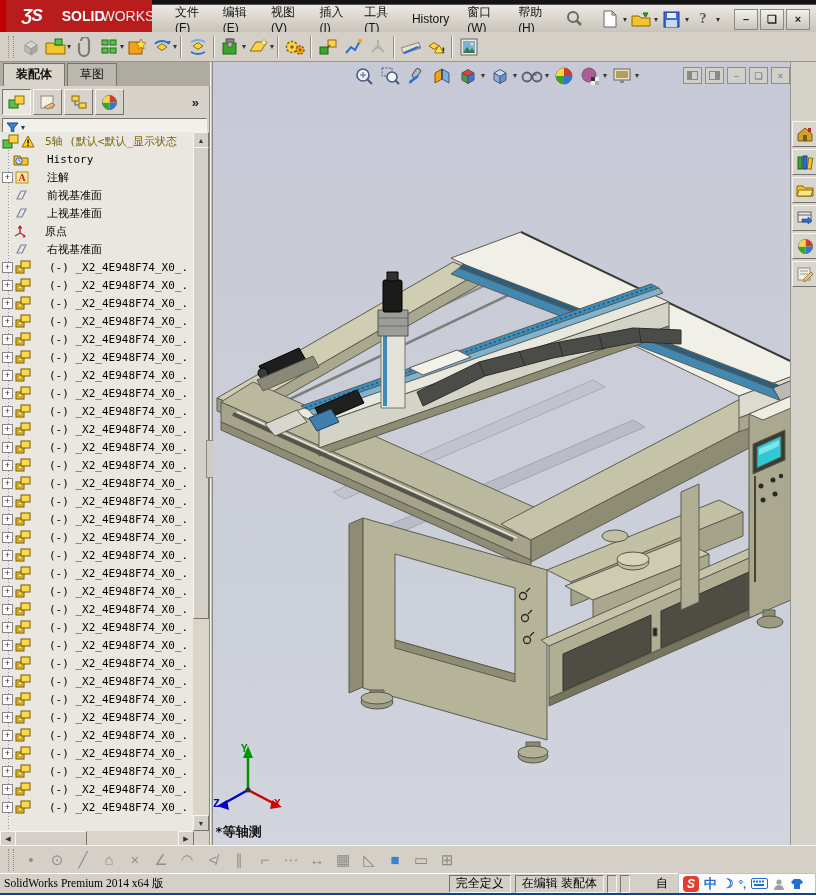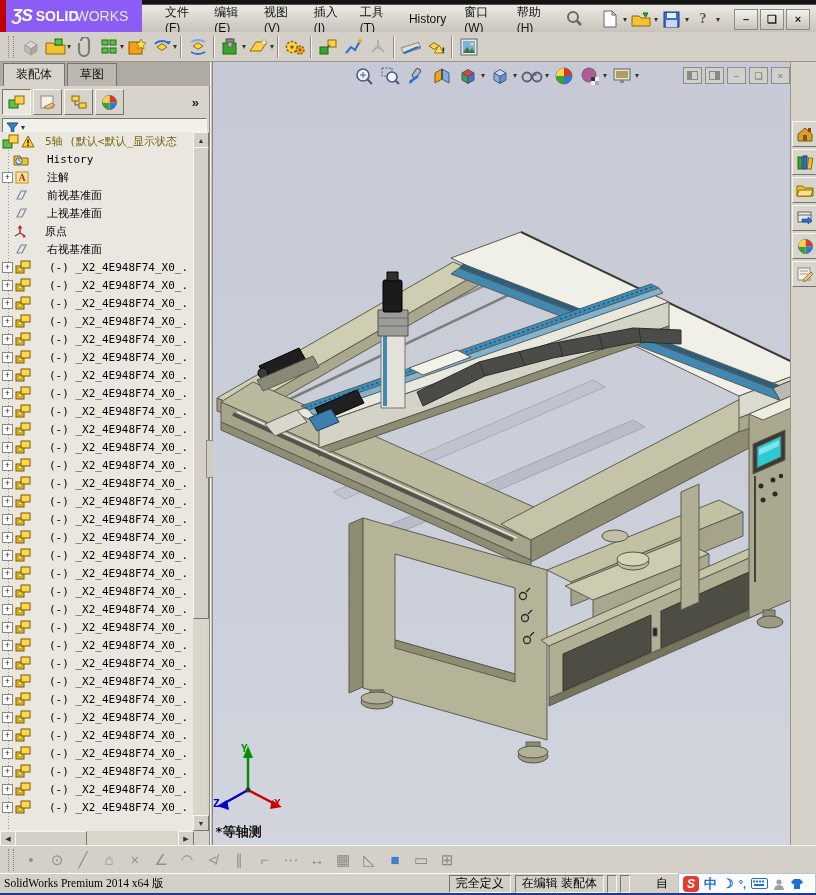--- a/index.html
+++ b/index.html
@@ -6,21 +6,21 @@
   body{width:816px;height:895px;position:relative;overflow:hidden;
        font-family:"Liberation Sans",sans-serif;background:#d4d0c8;
        -webkit-font-smoothing:antialiased;}
   .abs{position:absolute;}
   .bevel-up{border:1px solid;border-color:#f6f5f1 #77766e #77766e #f6f5f1;}
   .bevel-down{border:1px solid;border-color:#77766e #f6f5f1 #f6f5f1 #77766e;}
 
   
   #titlebar{left:0;top:0;width:816px;height:32px;background:#141414;display:flex;}
   #red-edge{width:6px;height:32px;background:#c00000;}
-  #logo-block{width:130px;height:32px;display:flex;align-items:center;gap:4px;padding-left:6px;background:#8b5cf6;}
+  #logo-block{width:130px;height:32px;display:flex;align-items:center;gap:20px;padding-left:16px;background:#b91c1c;}
   .logo-mark{color:#fff;font-style:italic;font-weight:bold;font-size:17px;letter-spacing:-1px;}
   .logo-solid{color:#fff;font-weight:bold;font-size:14px;letter-spacing:0px;}
   .logo-works{color:#e8e8e8;font-weight:normal;font-size:14px;margin-left:-3px;}
   #menu-strip{flex:1;height:28px;margin-top:4px;background:linear-gradient(#ece9e2,#c6c2ba);
       display:flex;align-items:center;padding-left:14px;border-top:1px solid #555;}
   .menu-item{font-size:12px;color:#111;padding:3px 9px;cursor:default;}
   #search-glyph{width:20px;height:20px;margin:0 6px;position:relative;}
   .qat{display:flex;align-items:center;gap:2px;margin-left:8px;}
   .qat-btn{width:24px;height:22px;display:flex;align-items:center;justify-content:center;}
   .drop{font-size:8px;color:#333;margin-left:-1px;}
@@ -33,21 +33,21 @@
   #main-toolbar{left:0;top:32px;width:816px;height:30px;background:#d4d0c8;
       border-bottom:1px solid #9a968e;display:flex;align-items:center;padding-left:4px;box-sizing:border-box;}
   .grip{width:4px;height:22px;border-left:1px dotted #8a8a82;border-right:1px dotted #8a8a82;margin:0 4px;}
   .tb-btn{width:25px;height:25px;display:flex;align-items:center;justify-content:center;}
   .tb-sep{width:1px;height:22px;background:#918d85;border-right:1px solid #f4f3ef;margin:0 3px;}
 
   
   #cmd-tabs{left:0;top:62px;width:212px;height:24px;background:#aeaba3;display:flex;align-items:flex-end;padding-left:3px;box-sizing:border-box;}
   .cmd-tab{height:20px;padding:2px 12px 0 12px;font-size:12px;color:#111;
       border:1px solid #76746c;border-bottom:none;margin-right:2px;}
-  .cmd-tab.active{background:#d8d4cc;font-weight:normal;}
+  .cmd-tab.active{background:#d8d4cc;font-weight:bold;}
   .cmd-tab.inactive{background:#bcb8b0;}
   #left-panel{left:0;top:86px;width:210px;height:759px;background:#d7d3cb;border-right:1px solid #8a8a82;box-sizing:border-box;}
   #pane-header{height:28px;display:flex;align-items:center;padding:2px 2px;gap:2px;}
   .pane-tab{width:27px;height:24px;display:flex;align-items:center;justify-content:center;background:#d7d3cb;}
   .pane-tab.active{background:#e9e6df;}
   #pane-overflow{margin-left:auto;margin-right:8px;font-size:13px;color:#222;font-weight:bold;}
   #filter-row{height:17px;margin:0 2px;background:#f2f0ea;display:flex;align-items:center;padding-left:3px;gap:2px;}
   #tree{position:absolute;left:0;top:46px;width:193px;height:699px;background:#e9e7e0;overflow:hidden;
       font-family:"DejaVu Sans Mono",monospace;font-size:11px;color:#000;}
   #tree .guide{position:absolute;left:8px;top:18px;bottom:0;width:1px;

